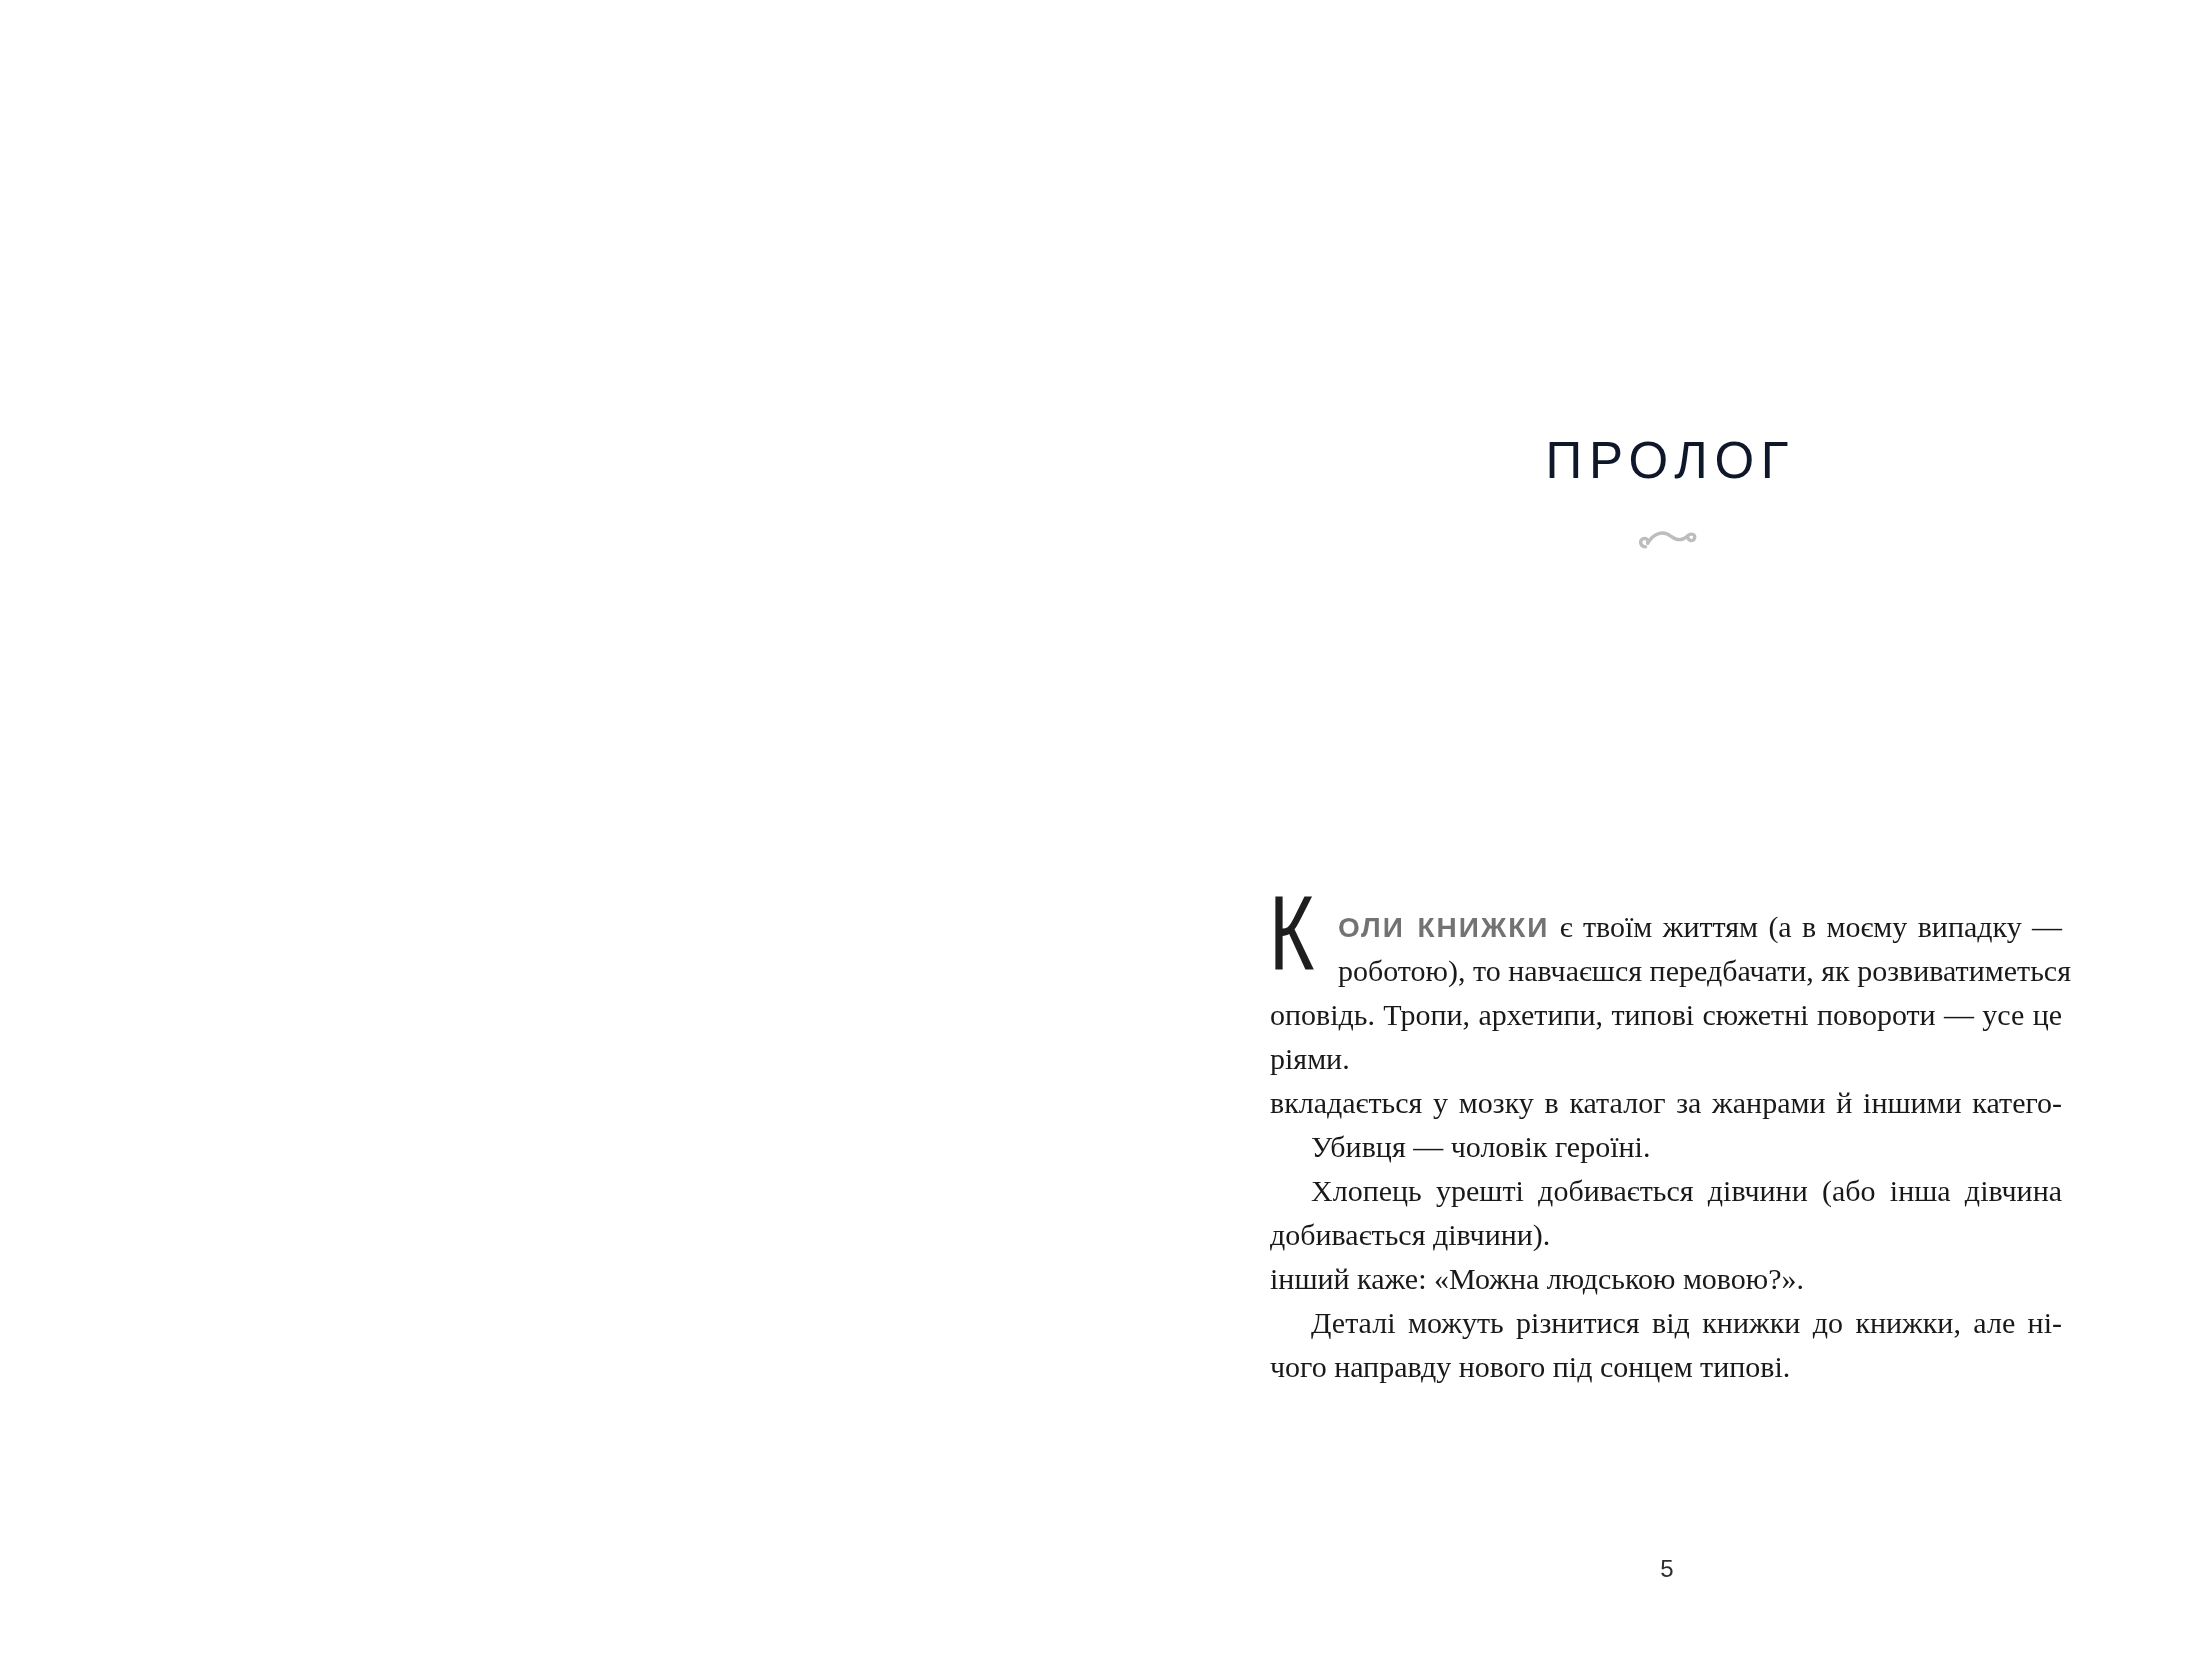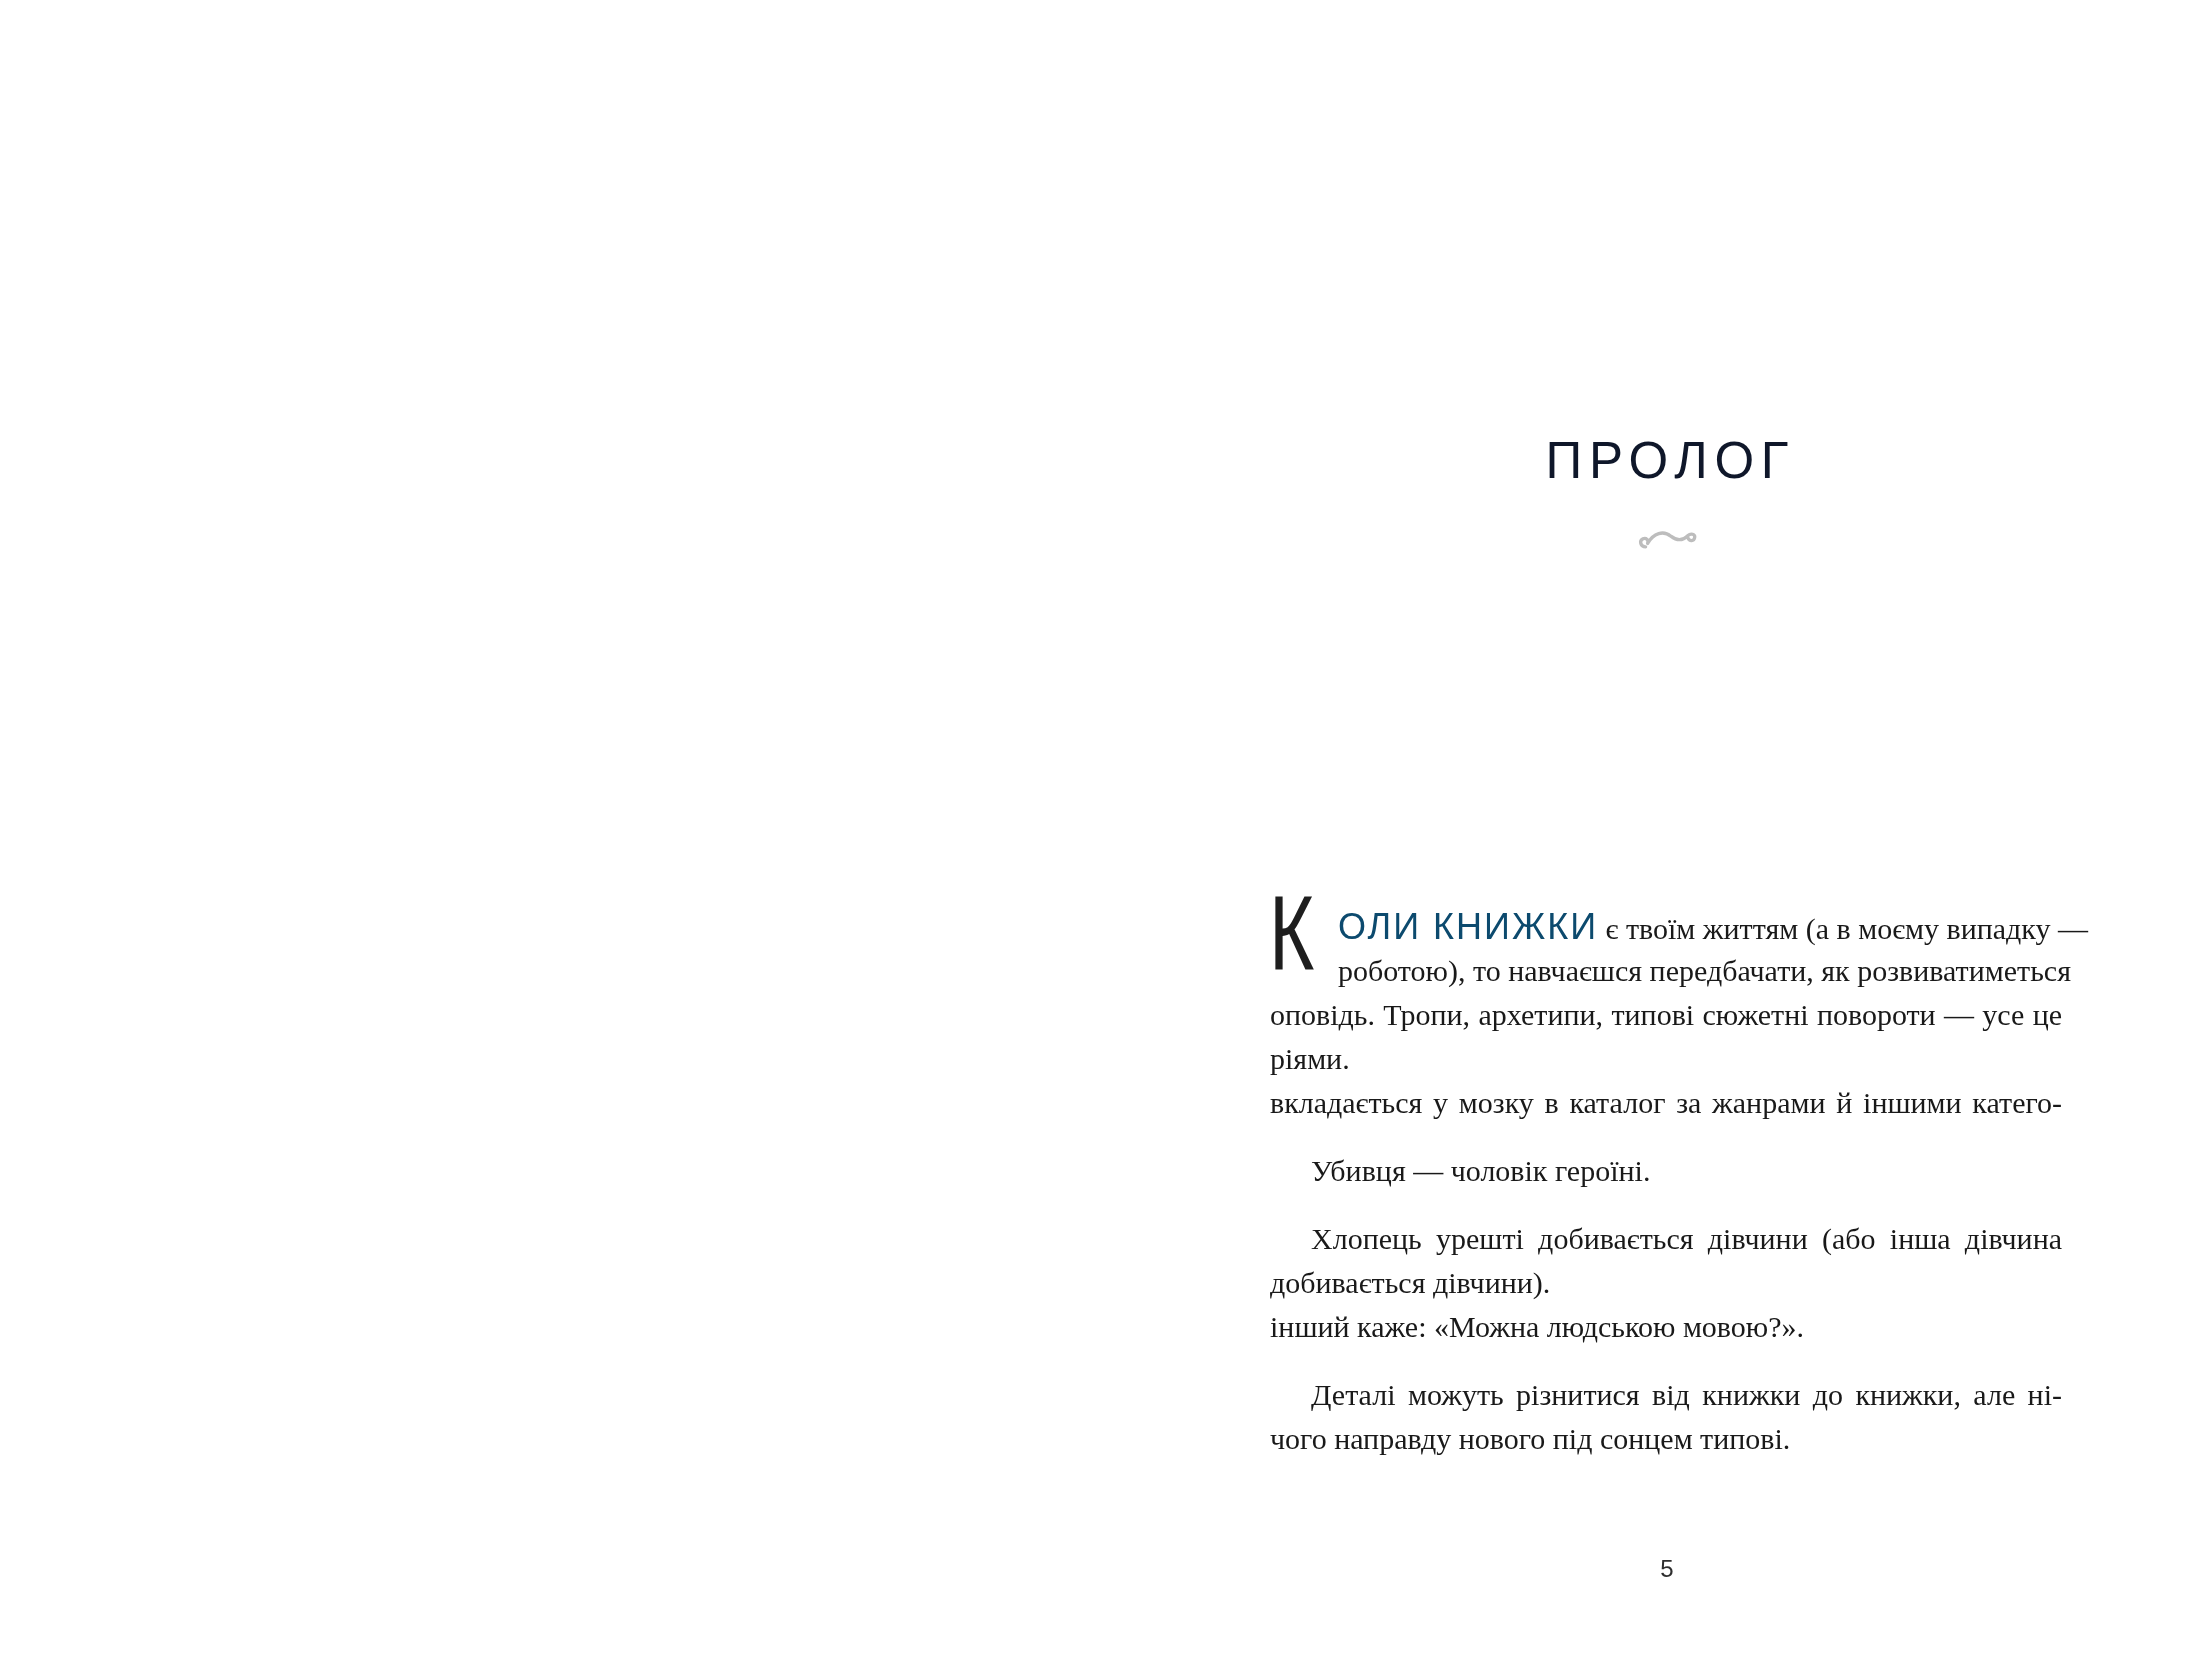--- a/index.html
+++ b/index.html
@@ -64,29 +64,29 @@
     height: 44px;
     line-height: 44px;
     white-space: nowrap;
     text-align: left;
   }
   .line.justify {
     text-align: justify;
     text-align-last: justify;
     text-justify: inter-word;
   }
-  .line.indent     { padding-left: 41px; margin-top: 24px; }
+  .line.indent     { padding-left: 41px; }
   .line.after-drop { padding-left: 68px; }
 
   .lead-in {
     font-family: "Liberation Sans", "DejaVu Sans", sans-serif;
-    font-weight: 400;
-    font-size: 36px;
+    font-weight: 700;
+    font-size: 28px;
     letter-spacing: 2px;
-    color: #0c4a6e;
+    color: #737373;
   }
 
   
   .drop-cap {
     position: absolute;
     left: 1269px;
     top: 880px;
     font-family: "Liberation Sans", "DejaVu Sans", sans-serif;
     font-weight: 300;
     font-size: 105px;

